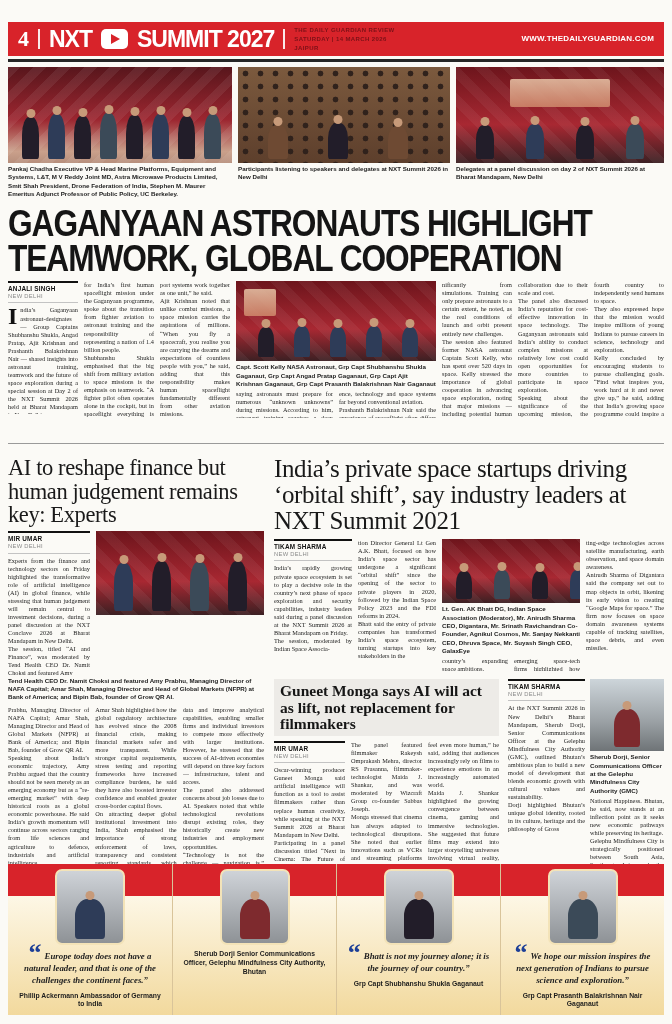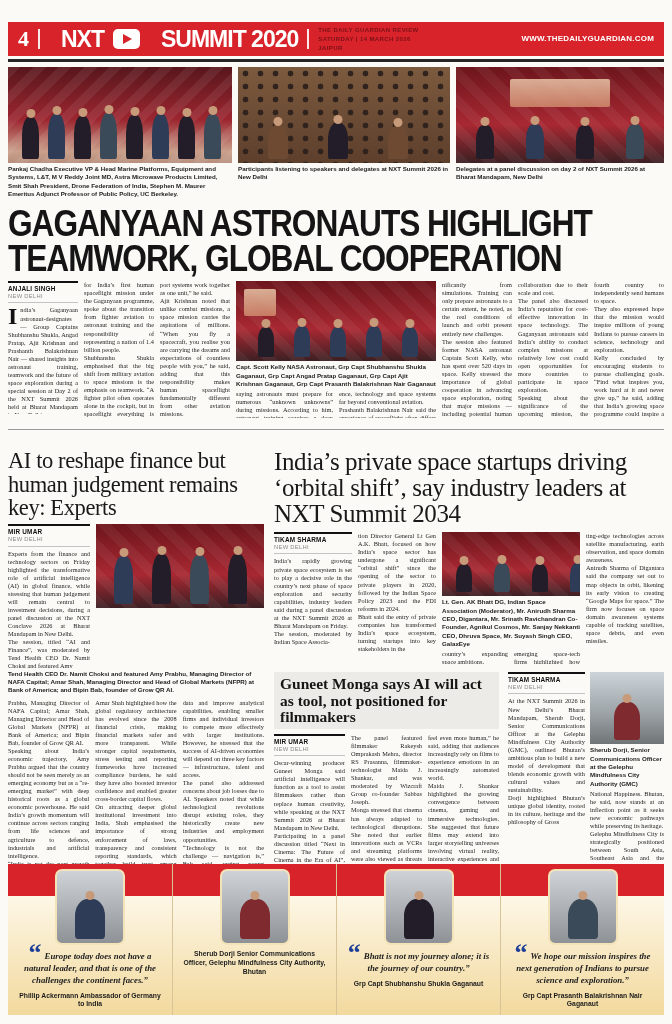--- a/index.html
+++ b/index.html
@@ -6,21 +6,21 @@
   body{
     width:672px;height:1024px;position:relative;overflow:hidden;
     background:#fbfaf6;font-family:"Liberation Sans",sans-serif;color:#1c1c1c;
   }
   .page{padding:22px 8px 0;}
 
   
   .banner{height:34px;background:#d8232a;display:flex;align-items:center;padding:0 10px;gap:9px;}
   .pgnum{font:bold 22px/1 "Liberation Serif",serif;color:#fff;}
   .vdiv{width:2px;height:20px;background:rgba(255,255,255,.9);flex:none;}
-  .brand{font:bold 23px/1 "Liberation Sans",sans-serif;letter-spacing:-1px;color:#fff;white-space:nowrap;margin-left:12px;}
+  .brand{font:bold 23px/1 "Liberation Sans",sans-serif;letter-spacing:-1px;color:#fff;white-space:nowrap;}
   .play{width:27px;height:20px;background:#fff;border-radius:5px;position:relative;flex:none;}
   .play::after{content:"";position:absolute;left:10px;top:5px;border-left:9px solid #d8232a;border-top:5px solid transparent;border-bottom:5px solid transparent;}
   .masthead{font:bold 6px/1.5 "Liberation Sans",sans-serif;color:#7c1117;letter-spacing:.4px;white-space:pre-line;}
   .site{margin-left:auto;font:bold 8px/1 "Liberation Sans",sans-serif;color:#fff;letter-spacing:.2px;}
   .rule-dark{height:3px;background:#262626;margin:3px 0 5px;}
 
   
   .ph{position:relative;overflow:hidden;background:#5a2a2e;}
   .ph.stage{background:linear-gradient(180deg,#58161c 0%,#9c2630 55%,#caa08b 88%,#b78f7c 100%);}
   .ph.stage::before{content:"";position:absolute;inset:0;background:repeating-linear-gradient(135deg,rgba(255,255,255,.07) 0 9px,transparent 9px 18px);}
@@ -48,21 +48,21 @@
   .byline .bl{font:400 5.8px/1.3 "Liberation Sans",sans-serif;color:#8a8a8a;letter-spacing:.3px;}
   .leadgrid{display:grid;grid-template-columns:repeat(3,1fr) 200px repeat(3,1fr);gap:6px;height:138px;}
   .leadgrid .col{height:138px;overflow:hidden;}
   .dropcap::first-letter{float:left;font:bold 24px/0.82 "Liberation Serif",serif;padding:1px 3px 0 0;color:#111;}
   .leadmid{display:flex;flex-direction:column;overflow:hidden;height:138px;}
   .leadmid .ph{height:80px;flex:none;}
   .ugrid{display:grid;grid-template-columns:1fr 1fr;gap:6px;margin-top:2px;}
   .ugrid .body-txt{height:28px;}
 
   
-  .storyrow{display:grid;grid-template-columns:256px 1fr;gap:10px;border-top:1px solid #9a9a9a;margin-top:10px;padding-top:19px;height:452px;overflow:hidden;}
+  .storyrow{display:grid;grid-template-columns:256px 1fr;gap:10px;border-top:1px solid #9a9a9a;margin-top:24px;padding-top:12px;height:452px;overflow:hidden;}
   .sh{font:500 22px/1.04 "Liberation Serif",serif;color:#191919;margin:0 0 5px;letter-spacing:-.4px;}
   .ai .sh{font-size:22.5px;}
   .ai-top{display:grid;grid-template-columns:82px 1fr;gap:6px;}
   .ai-top .ph{height:84px;}
   .ai-top .body-txt{height:118px;}
   .ai-cap{margin:2px 0 4px;}
   .ai-cols{display:grid;grid-template-columns:repeat(3,1fr);gap:6px;}
   .ai-cols .body-txt{height:218px;}
 
   .sp .sh{font-size:25px;}
@@ -97,21 +97,21 @@
 </head>
 <body>
 
 <div class="page">
 
   <header class="banner">
     <span class="pgnum">4</span>
     <span class="vdiv"></span>
     <span class="brand">NXT</span>
     <span class="play"></span>
-    <span class="brand">SUMMIT 2020</span>
+    <span class="brand">SUMMIT 2027</span>
     <span class="vdiv"></span>
     <div class="masthead">THE DAILY GUARDIAN REVIEW
 SATURDAY | 14 MARCH 2026
 JAIPUR</div>
     <span class="site">WWW.THEDAILYGUARDIAN.COM</span>
   </header>
   <div class="rule-dark"></div>
 
   <section class="toprow">
     <figure>
@@ -221,21 +221,21 @@
         <div class="body-txt">data and improve analytical capabilities, enabling smaller firms and individual investors to compete more effectively with larger institutions. However, he stressed that the success of AI-driven economies will depend on three key factors — infrastructure, talent and access.
 The panel also addressed concerns about job losses due to AI. Speakers noted that while technological revolutions disrupt existing roles, they historically create new industries and employment opportunities.
 “Technology is not the challenge — navigation is,” Bab said, urging young professionals to adapt their skills to emerging technologies.
 The discussion concluded with panelists acknowledging that while AI is currently one of the most hyped trends in finance, its true potential will lie in augmenting human expertise rather than replacing it.</div>
       </div>
     </article>
 
     <div>
 
       <article class="sp">
-        <h2 class="sh">India’s private space startups driving ‘orbital shift’, say industry leaders at NXT Summit 2034</h2>
+        <h2 class="sh">India’s private space startups driving ‘orbital shift’, say industry leaders at NXT Summit 2021</h2>
         <div class="sp-body">
           <div>
             <div class="byline">
               <div class="bn">TIKAM SHARMA</div>
               <div class="bl">NEW DELHI</div>
             </div>
             <div class="body-txt" style="height:106px;">India’s rapidly growing private space ecosystem is set to play a decisive role in the country’s next phase of space exploration and security capabilities, industry leaders said during a panel discussion at the NXT Summit 2026 at Bharat Mandapam on Friday.
 The session, moderated by Indian Space Associa-</div>
           </div>
           <div class="body-txt">tion Director General Lt Gen A.K. Bhatt, focused on how India’s space sector has undergone a significant “orbital shift” since the opening of the sector to private players in 2020, followed by the Indian Space Policy 2023 and the FDI reforms in 2024.
@@ -255,21 +255,21 @@
             </div>
           </div>
           <div class="body-txt">ting-edge technologies across satellite manufacturing, earth observation, and space domain awareness.
 Anirudh Sharma of Digantara said the company set out to map objects in orbit, likening its early vision to creating “Google Maps for space.” The firm now focuses on space domain awareness systems capable of tracking satellites, space debris, and even missiles.</div>
         </div>
       </article>
 
       <div class="mbrow">
 
         <article>
-          <h3 class="mg-head">Guneet Monga says AI will act as tool, not positioned for filmmakers</h3>
+          <h3 class="mg-head">Guneet Monga says AI will act as lift, not replacement for filmmakers</h3>
           <div class="mg-cols">
             <div>
               <div class="byline">
                 <div class="bn">MIR UMAR</div>
                 <div class="bl">NEW DELHI</div>
               </div>
               <div class="body-txt" style="height:170px;">Oscar-winning producer Guneet Monga said artificial intelligence will function as a tool to assist filmmakers rather than replace human creativity, while speaking at the NXT Summit 2026 at Bharat Mandapam in New Delhi.
 Participating in a panel discussion titled “Next in Cinema: The Future of Cinema in the Era of AI”, Monga said every technological shift has initially been viewed as a threat to filmmaking.</div>
             </div>
             <div class="body-txt">The panel featured filmmaker Rakeysh Omprakash Mehra, director RS Prasanna, filmmaker-technologist Maida J. Shankar, and was moderated by Wizcraft Group co-founder Sabbas Joseph.

